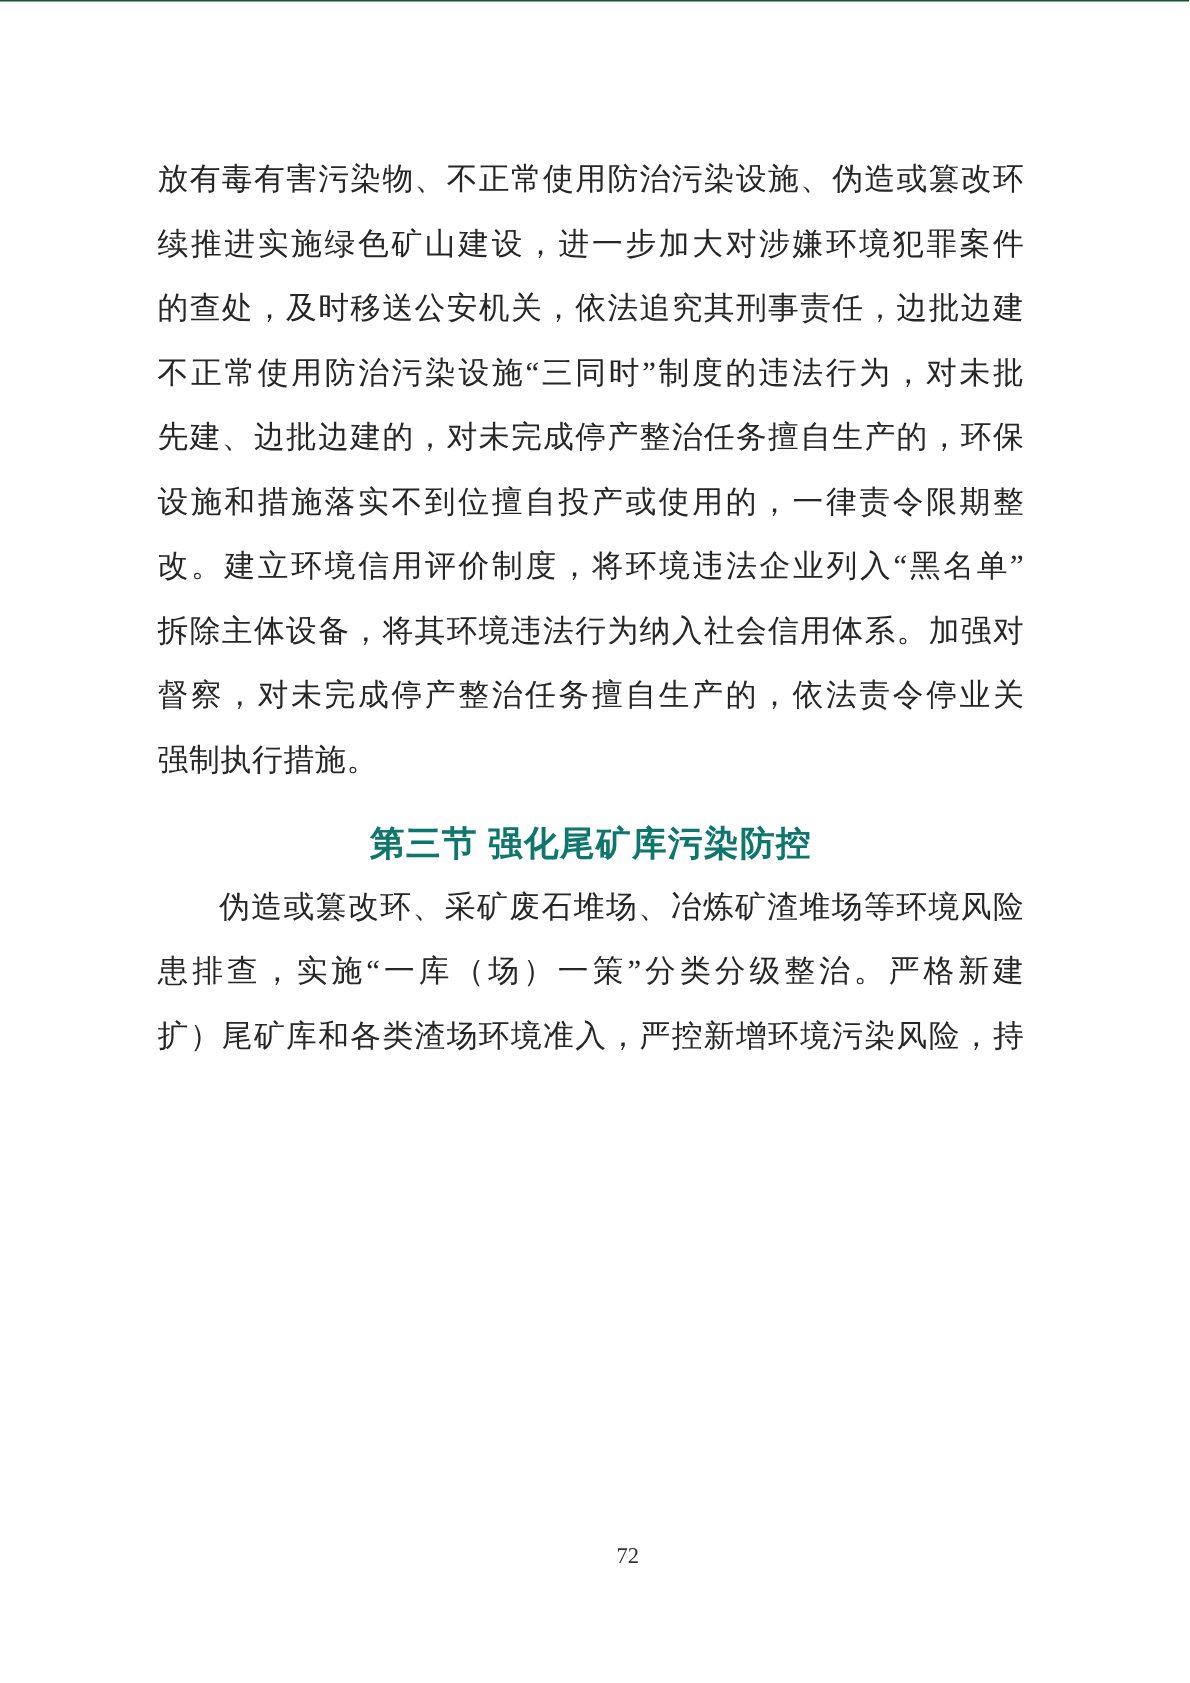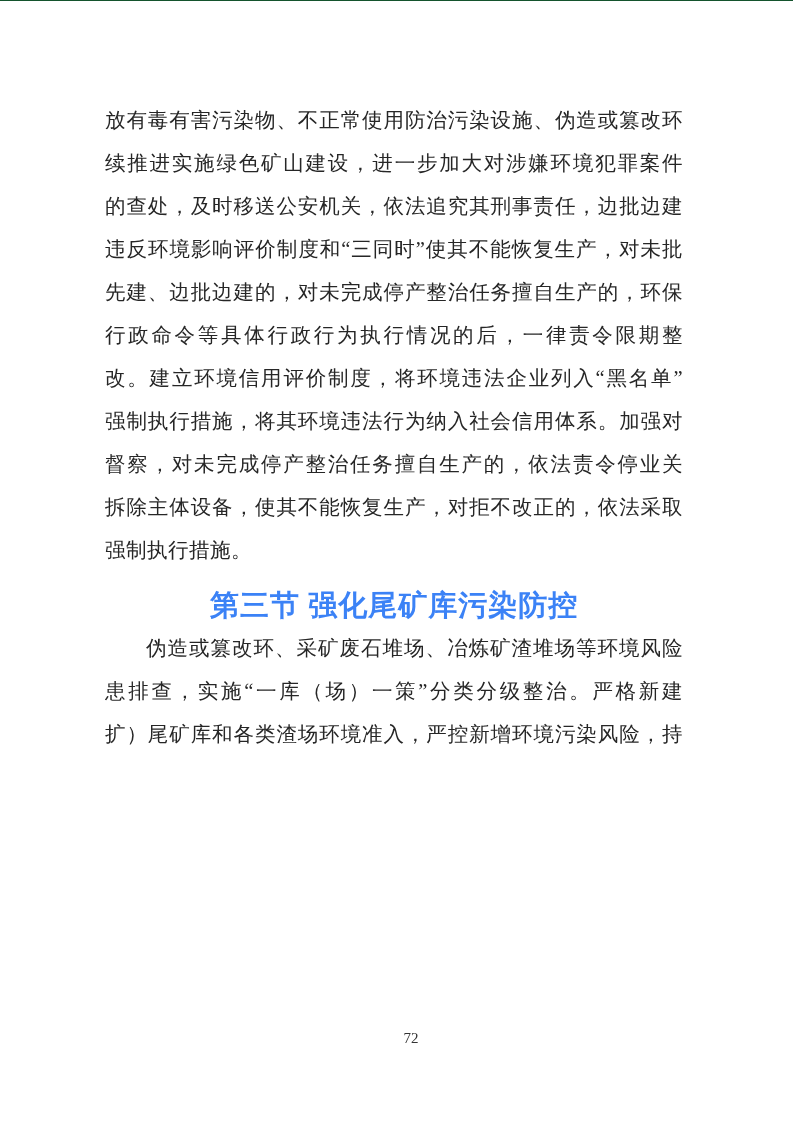--- a/index.html
+++ b/index.html
@@ -33,59 +33,58 @@
     letter-spacing: 0.5px;
   }
   .line.para-end {
     text-align: right;
     text-align-last: left;
   }
   .line.indent-2 {
     text-indent: 41px;
   }
   .section-heading {
-    font-size: 29px;
+    font-size: 23px;
     height: 43px;
     line-height: 43px;
     margin-top: 12px;
     font-weight: bold;
     text-align: right;
     text-align-last: center;
-    color: #3b82f6;
+    color: #0f766e;
     letter-spacing: 1px;
   }
   .page-number {
     position: absolute;
     left: 396px;
     top: 1029px;
     width: 30px;
-    text-align: center;
+    text-align: right;
     font-size: 15px;
     color: #333333;
     font-family: "Liberation Serif", "DejaVu Serif", serif;
   }
 </style>
 </head>
 <body>
 
 <div class="page">
 
   <div class="textblock">
 
     <div>
       <div class="line">放有毒有害污染物、不正常使用防治污染设施、伪造或篡改环</div>
       <div class="line">续推进实施绿色矿山建设，进一步加大对涉嫌环境犯罪案件</div>
       <div class="line">的查处，及时移送公安机关，依法追究其刑事责任，边批边建的</div>
-      <div class="line">违反环境影响评价制度和“三同时”使其不能恢复生产，对未批</div>
+      <div class="line">不正常使用防治污染设施“三同时”制度的违法行为，对未批</div>
       <div class="line">先建、边批边建的，对未完成停产整治任务擅自生产的，环保</div>
-      <div class="line">行政命令等具体行政行为执行情况的后，一律责令限期整</div>
+      <div class="line">设施和措施落实不到位擅自投产或使用的，一律责令限期整</div>
       <div class="line">改。建立环境信用评价制度，将环境违法企业列入“黑名单”</div>
-      <div class="line">强制执行措施，将其环境违法行为纳入社会信用体系。加强对</div>
+      <div class="line">拆除主体设备，将其环境违法行为纳入社会信用体系。加强对</div>
       <div class="line">督察，对未完成停产整治任务擅自生产的，依法责令停业关闭，</div>
-      <div class="line">拆除主体设备，使其不能恢复生产，对拒不改正的，依法采取</div>
       <div class="line para-end">强制执行措施。</div>
     </div>
 
     <div class="section-heading">第三节 强化尾矿库污染防控</div>
 
     <div>
       <div class="line indent-2">伪造或篡改环、采矿废石堆场、冶炼矿渣堆场等环境风险隐</div>
       <div class="line">患排查，实施“一库（场）一策”分类分级整治。严格新建（改、</div>
       <div class="line">扩）尾矿库和各类渣场环境准入，严控新增环境污染风险，持</div>
     </div>

